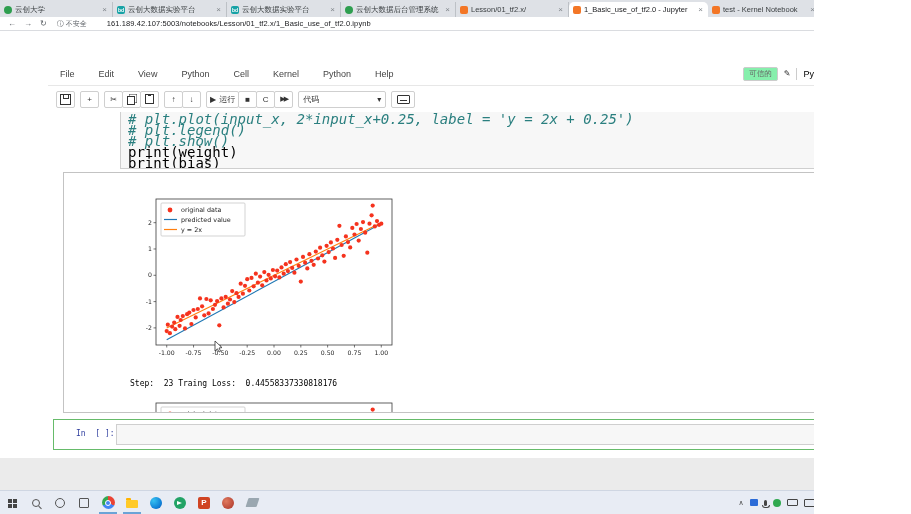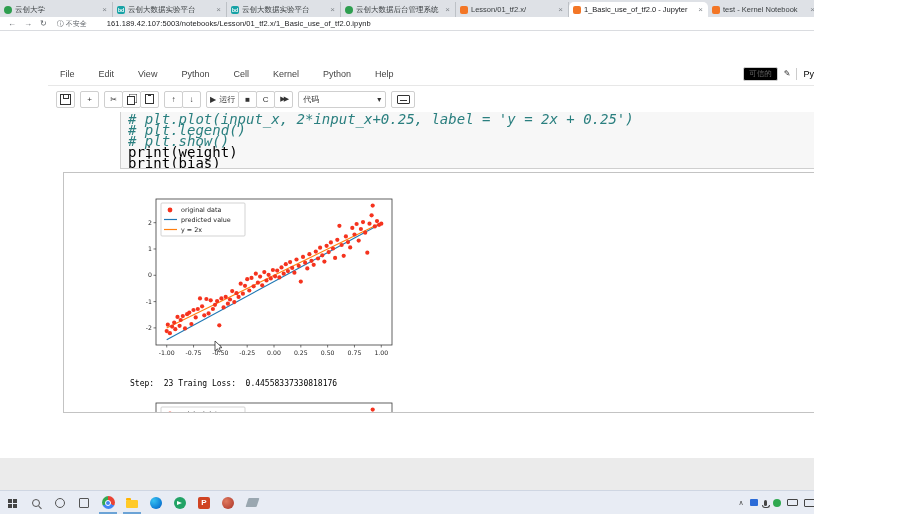--- a/index.html
+++ b/index.html
@@ -34,21 +34,21 @@
   .pyheader{position:absolute;left:0;top:2px;width:100%;height:28px;}
   .juplogo{position:absolute;left:52px;top:5px;display:flex;align-items:flex-end;gap:2px;}
   .juplogotext{font-size:15px;color:#767677;letter-spacing:.5px;}
   .nbtitle{position:absolute;left:131px;top:9px;font-size:11.5px;color:#333;}
   .checkpoint{position:absolute;left:256px;top:12px;font-size:8px;color:#666;}
   .unsaved{position:absolute;left:366px;top:12px;font-size:8px;color:#666;}
   .pylogo{position:absolute;left:831px;top:27px;}
   .menubar{position:absolute;left:48px;top:31px;width:818px;height:23px;border-bottom:1px solid #e7e7e7;display:flex;align-items:center;font-size:9px;color:#444;}
   .menuitem{padding:0 12px;}
   .menuright{margin-left:auto;display:flex;align-items:center;gap:6px;margin-right:10px;}
-  .trustedbtn{border:1px solid #ccc;border-radius:2px;font-size:7.5px;color:#666;padding:1px 5px;background:#000000;}
+  .trustedbtn{border:1px solid #ccc;border-radius:2px;font-size:7.5px;color:#666;padding:1px 5px;background:#86efac;}
   .pencil{font-size:8px;color:#333;}
   .kerneldiv{width:1px;height:12px;background:#ccc;}
   .kernelname{font-size:9px;color:#000;}
   .kernelind{width:8px;height:8px;border-radius:50%;background:#2b2b2b;margin-left:3px;}
   .toolbar{position:absolute;left:48px;top:55px;width:818px;height:26px;display:flex;align-items:center;gap:5px;padding-left:8px;box-sizing:border-box;}
   .tbgroup{display:flex;}
   .tbbtn{min-width:19px;height:17px;border:1px solid #cfcfcf;background:#fff;border-radius:2px;display:flex;align-items:center;justify-content:center;font-size:8px;color:#333;box-sizing:border-box;padding:0 3px;}
   .tbgroup .tbbtn + .tbbtn{margin-left:-1px;}
   .runlabel{margin-left:3px;font-size:8px;}
   .ffglyph{letter-spacing:-2px;font-size:7px;}
@@ -546,20 +546,24 @@
         <span class="thumb"></span>
         <span class="car" style="bottom:1px">▼</span>
       </div>
       <div class="cursor">
         <svg width="9" height="13" viewBox="0 0 9 13">
             <path d="M1 1 L1 11 L3.4 8.8 L5 12 L6.6 11.2 L5 8 L8 7.6 Z" fill="#fff" stroke="#333" stroke-width="0.8"></path>
           </svg>
       </div>
     </div>
 
+    <div class="greencell">
+      <span class="inprompt mono">In  [ ]:</span>
+      <div class="emptyinput"></div>
+    </div>
 
     <div class="grayband"></div>
     <div class="pagescroll">
         <span class="thumb"></span>
       </div>
   </div>
 
   <div class="taskbar">
     <div class="tbslot">
         <span class="winlogo"></span>

